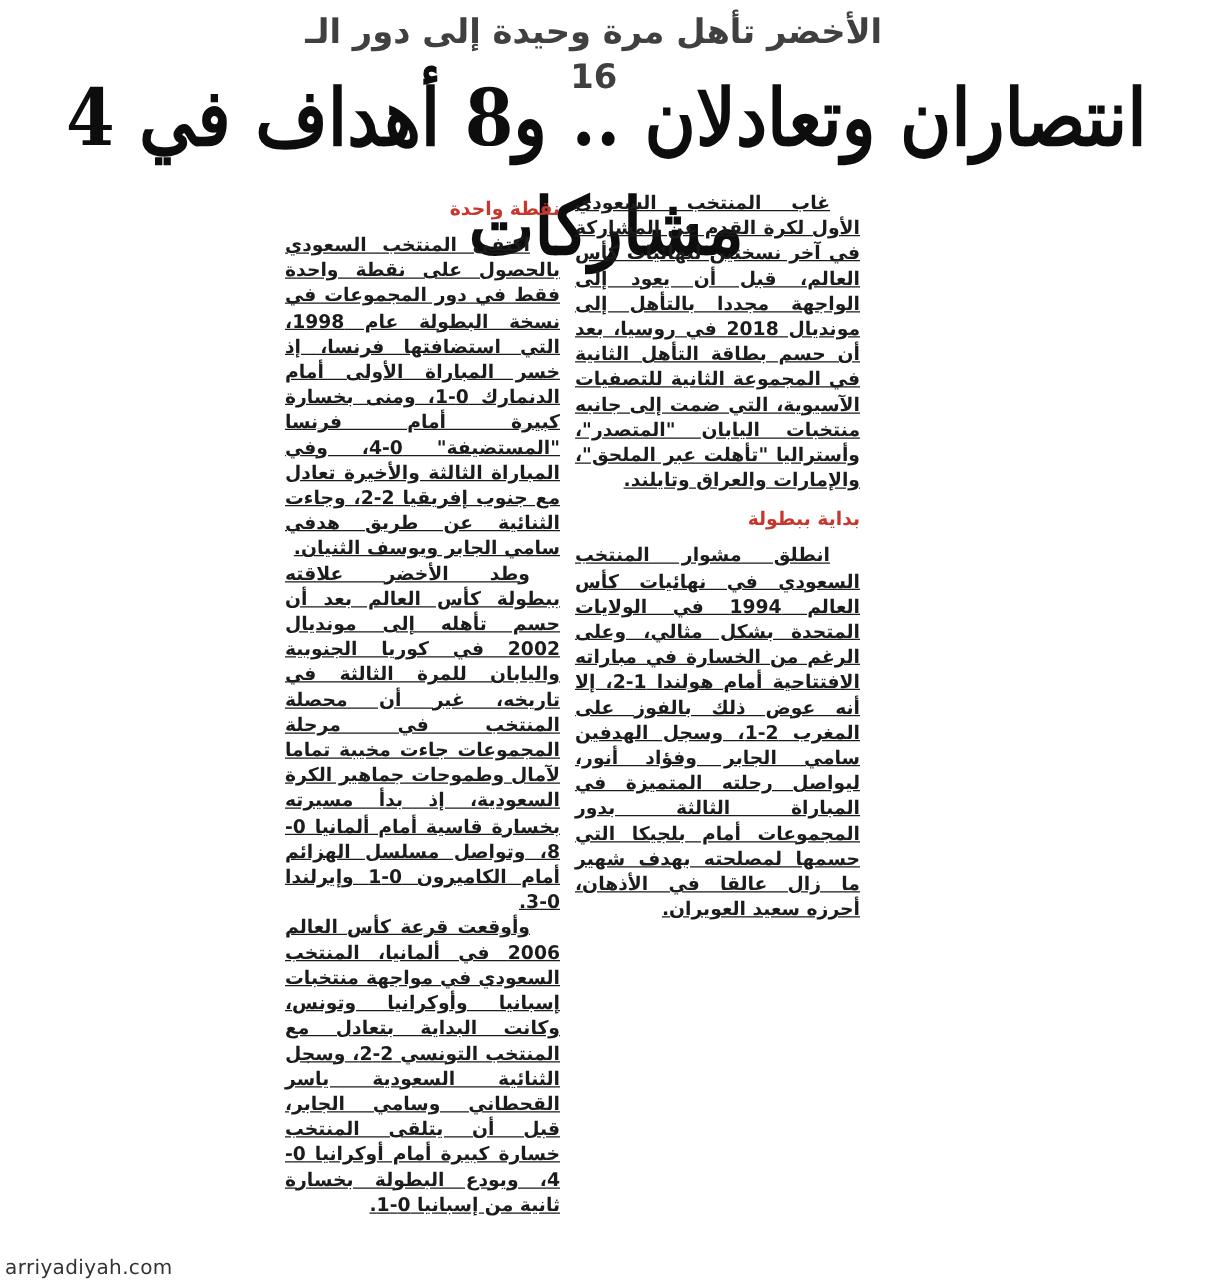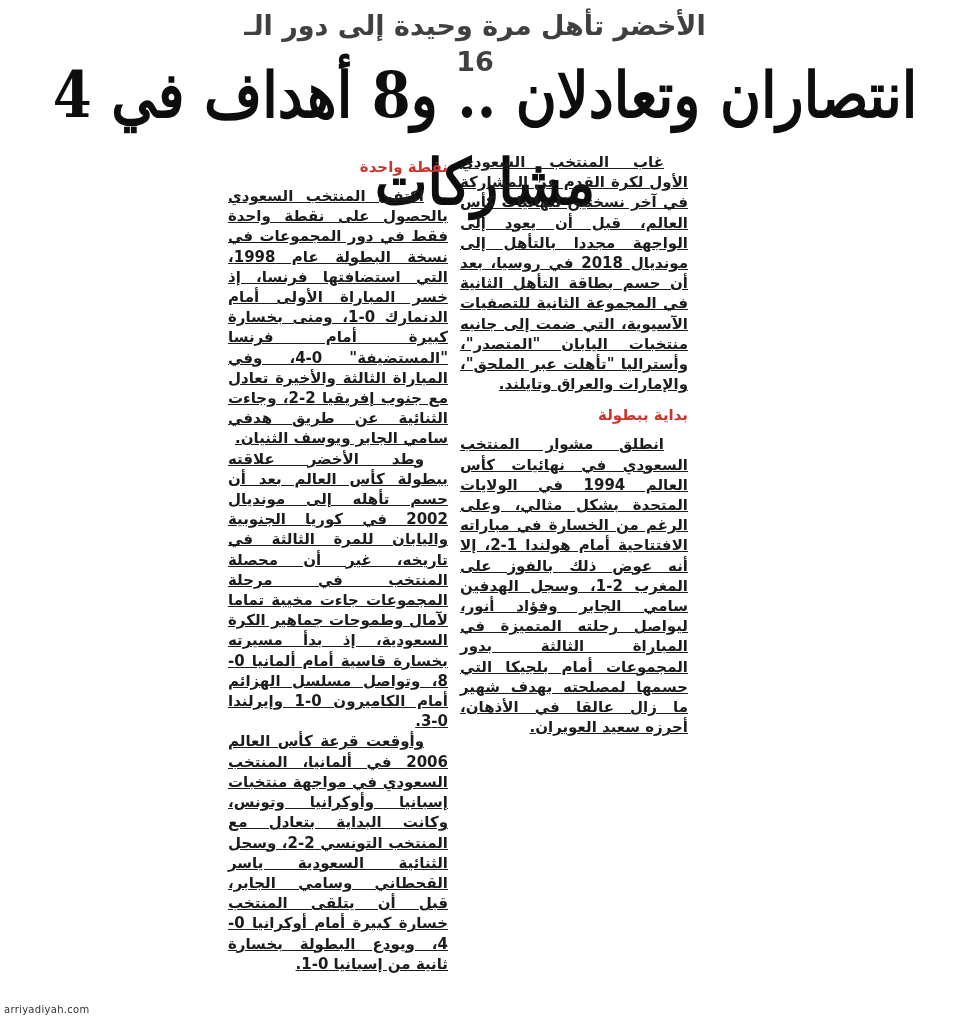--- a/index.html
+++ b/index.html
@@ -77,21 +77,21 @@
       margin: 10px 0 8px 0;
     }
     .col-left .subhead:first-child {
       margin-top: 4px;
     }
     .footer {
       position: absolute;
       left: 4px;
       top: 1004px;
       font-family: "DejaVu Sans", sans-serif;
-      font-size: 10px;
+      font-size: 16px;
       color: #333;
       letter-spacing: 0.3px;
     }
   </style>
 </head>
 <body>
 
 <div class="kicker">الأخضر تأهل مرة وحيدة إلى دور الـ 16</div>
 <div class="headline">انتصاران وتعادلان .. و8 أهداف في 4 مشاركات</div>
 

